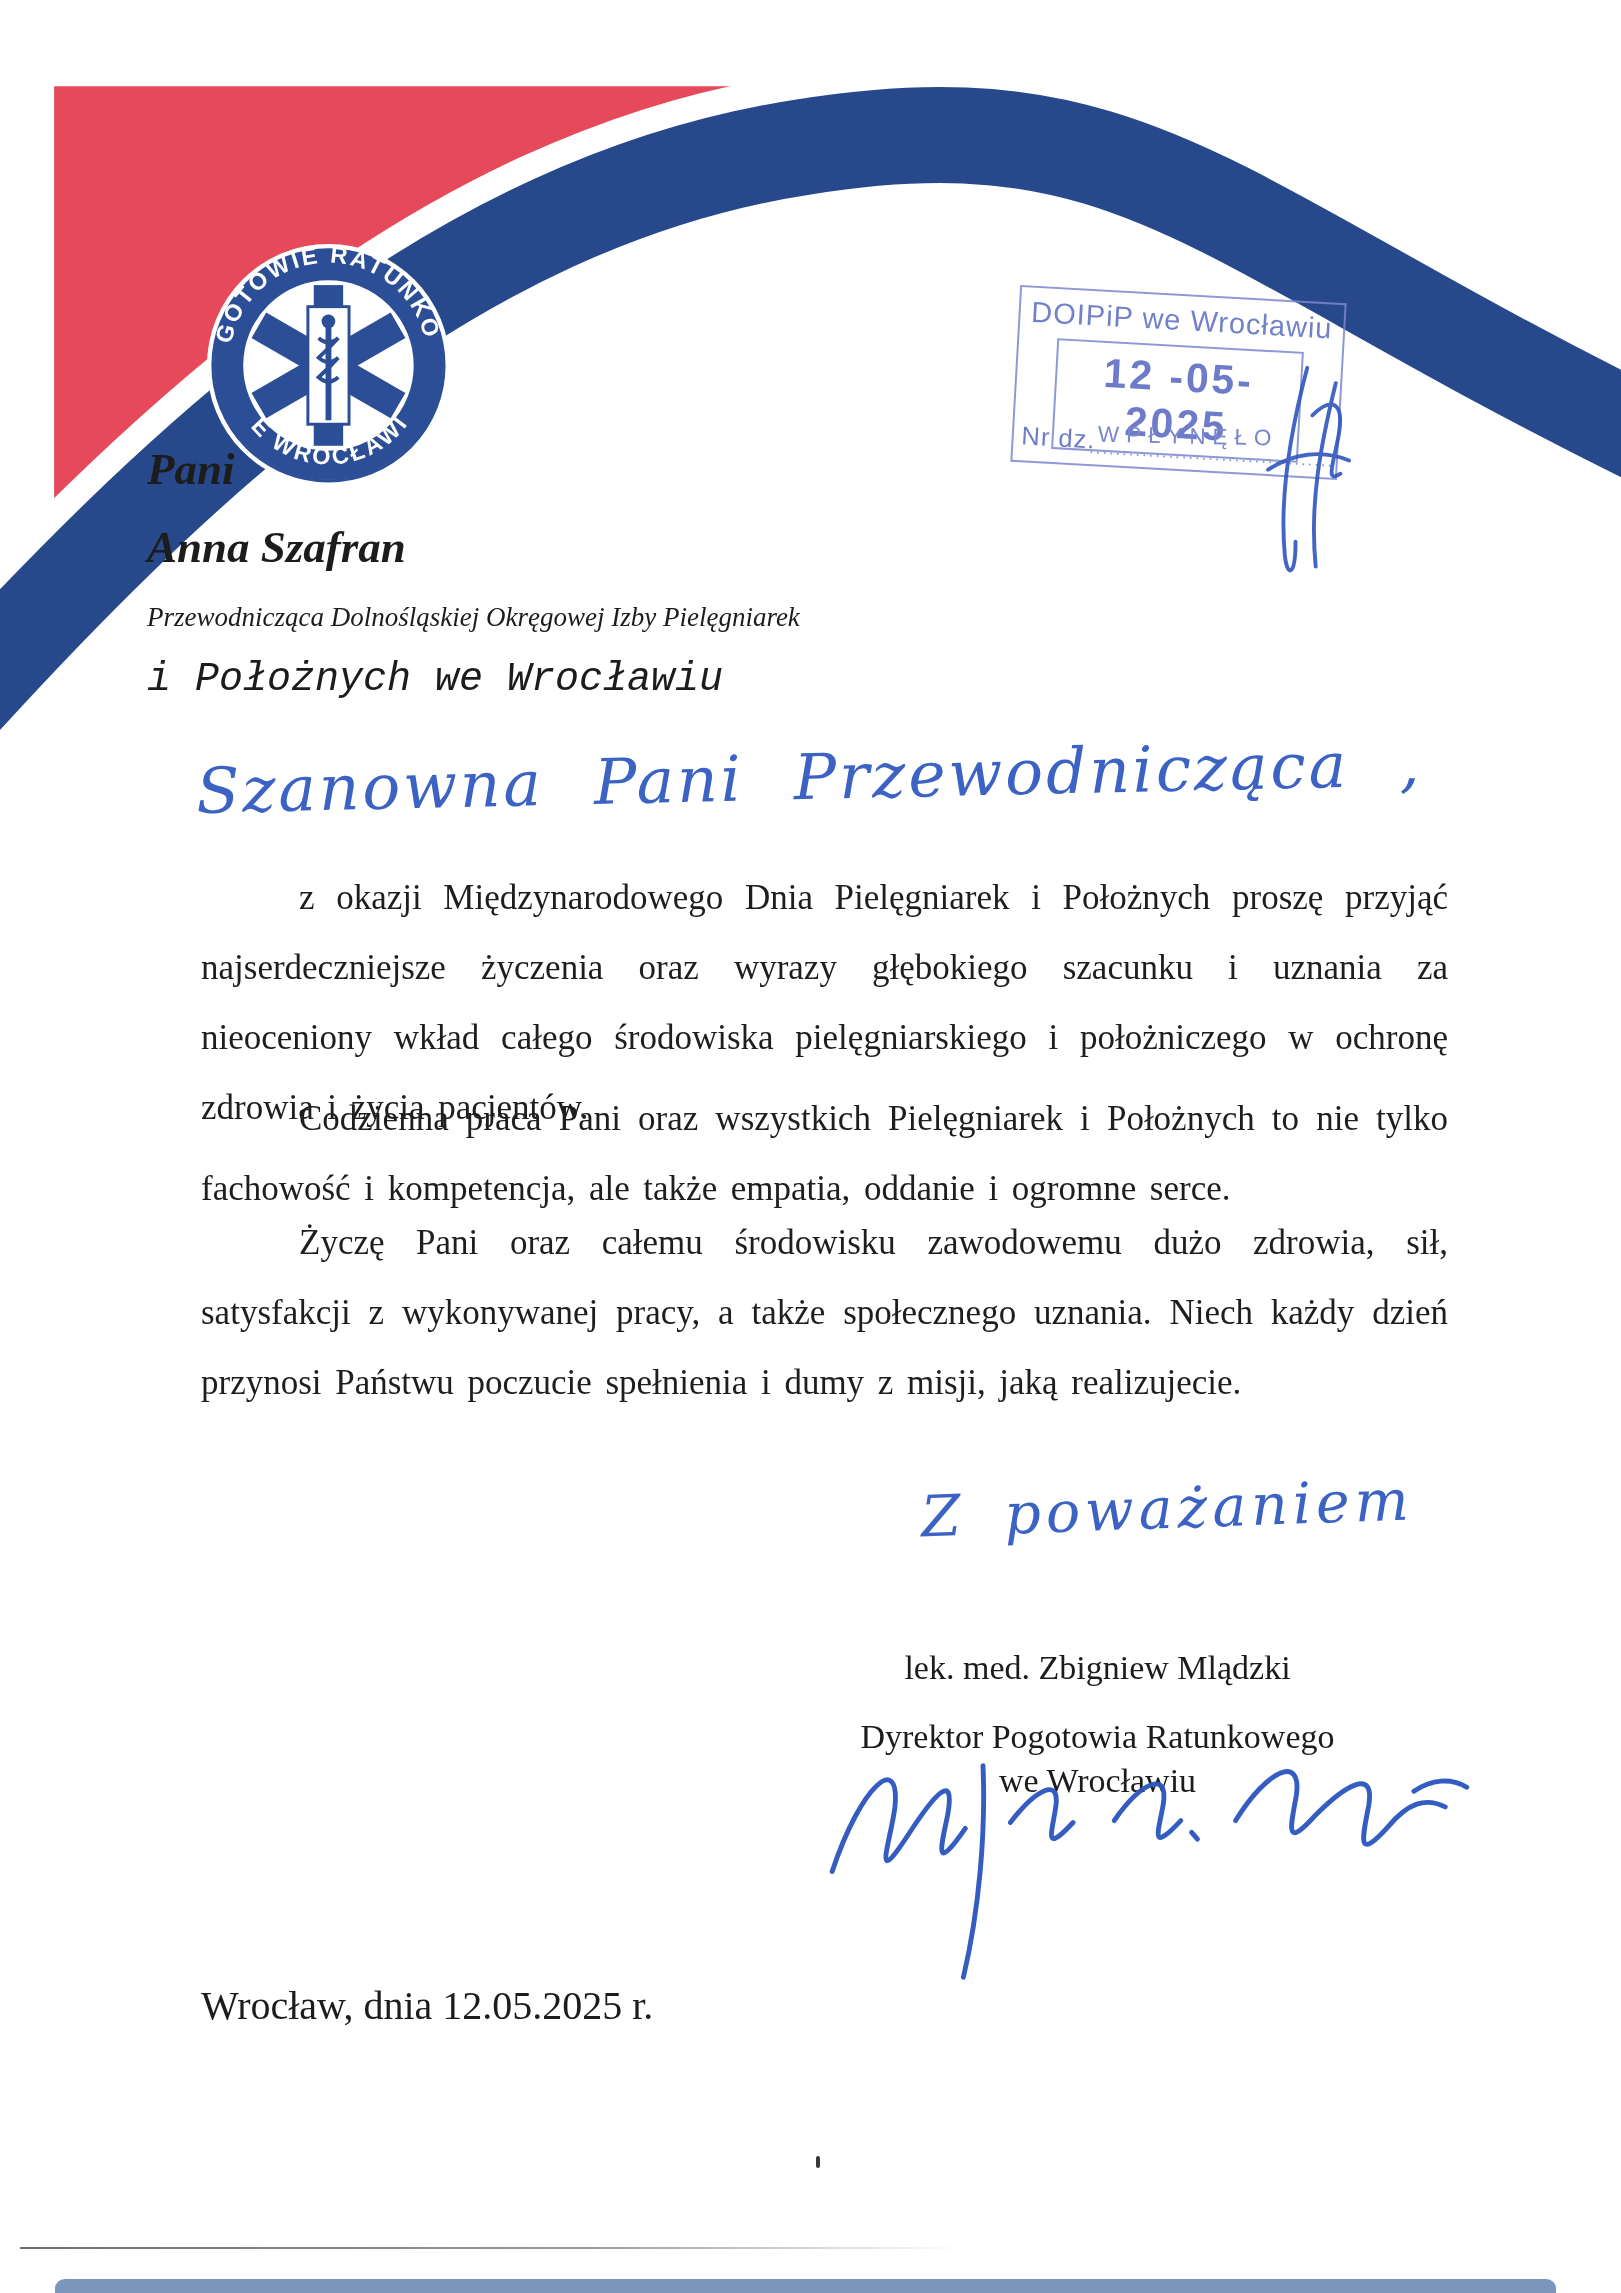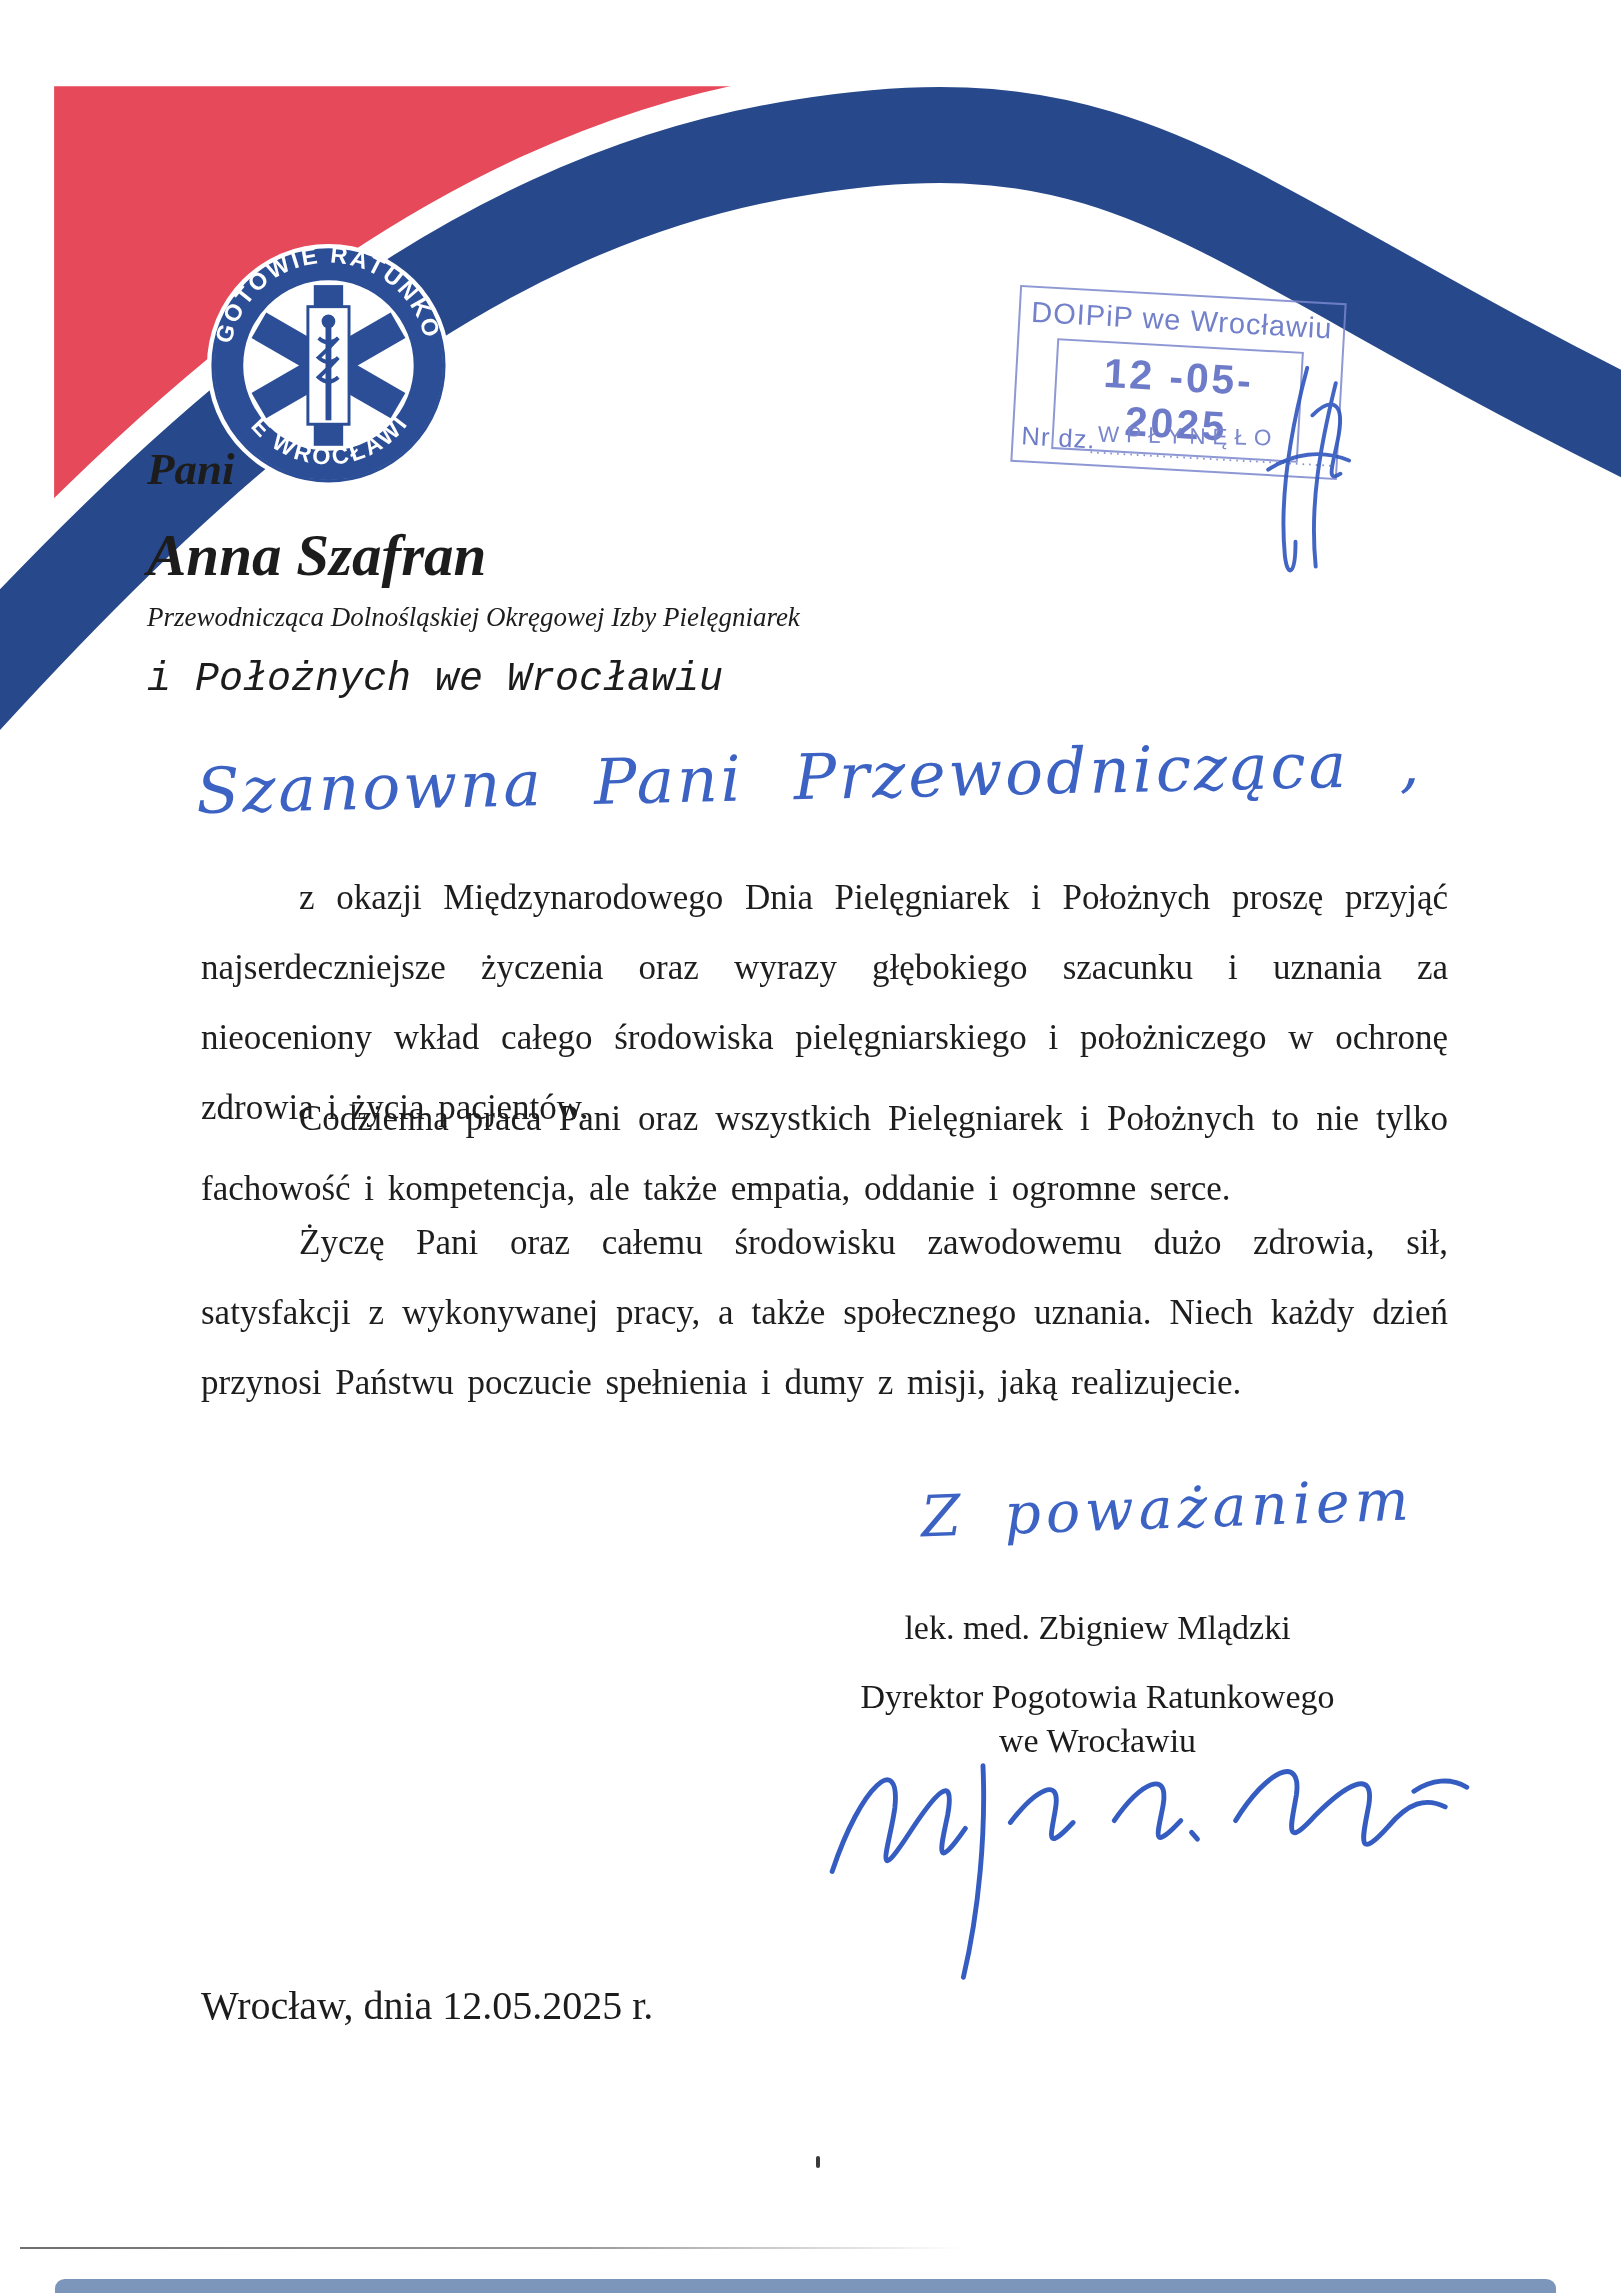--- a/index.html
+++ b/index.html
@@ -26,41 +26,41 @@
     padding:7.8px 0 5.9px;color:#6e7bc8;
   }
   .stamp-bottom{position:absolute;left:0;right:0;bottom:3.9px;height:45px;}
   .stamp-nr{position:absolute;left:7.8px;bottom:5.9px;font-size:25.5px;letter-spacing:1px;}
   .stamp-wpl{position:absolute;left:84px;bottom:15.7px;font-size:22.5px;letter-spacing:6.9px;transform:rotate(-2deg);color:#7b87cc;}
   .stamp-dots{position:absolute;left:76px;right:3.9px;bottom:2px;font-size:16.7px;letter-spacing:2px;overflow:hidden;white-space:nowrap;color:#8490cf;}
   .stamp-scribble{position:absolute;right:-33px;top:53px;}
   
   .recipient{position:absolute;left:147px;width:1304px;text-align:left;}
   .salutation{top:443px;font-size:45px;font-weight:bold;font-style:italic;}
-  .rname{top:521px;font-size:59px;font-weight:bold;font-style:italic;}
+  .rname{top:521px;font-size:45px;font-weight:bold;font-style:italic;}
   .rtitle1{top:602px;font-size:27px;font-style:italic;}
   .rtitle2{top:657px;font-size:40px;font-style:italic;font-family:Liberation Mono, monospace;}
   
   .hand{
     font-family:"DejaVu Serif", serif;font-style:italic;color:#3c63c4;
     white-space:nowrap;
   }
   .greeting{left:196px;top:741px;font-size:63px;letter-spacing:2.9px;word-spacing:27.4px;transform:rotate(-1.3deg);}
   .closing{left:921px;top:1475px;font-size:57px;letter-spacing:4.9px;word-spacing:15.7px;transform:rotate(-2deg);}
   .para{
     position:absolute;left:201px;width:1247px;
     font-size:35px;line-height:70px;text-align:justify;text-indent:98px;
     word-spacing:4.9px;color:#1e1e1e;margin:0;
   }
   .para:after{content:"";display:inline-block;width:0;}
   #para1{top:863px;}
   #para2{top:1084px;}
   #para3{top:1208px;}
   
-  .signer{position:absolute;left:784px;width:627px;text-align:center;}
+  .signer{position:absolute;left:784px;width:627px;text-align:center;margin-top:40px;}
   .signer-name{top:1609px;font-size:34px;}
   .signer-title1{top:1678px;font-size:34px;}
   .signer-title2{top:1722px;font-size:34px;}
   
   .date-line{position:absolute;left:201px;width:1245px;top:1982px;text-align:left;font-size:40px;}
   
   .artifact-dot{position:absolute;left:816px;top:2156px;width:3.9px;height:11.8px;background:#3a3a3a;border-radius:2px;}
   .artifact-line{
     position:absolute;left:19.6px;top:2247px;width:943px;height:2px;
     background:linear-gradient(to right,#6f6f6f,#9a9a9a 60%,rgba(160,160,160,0));

